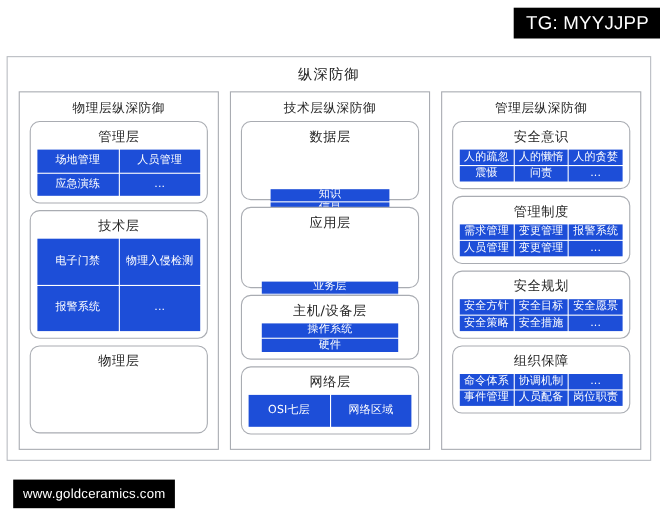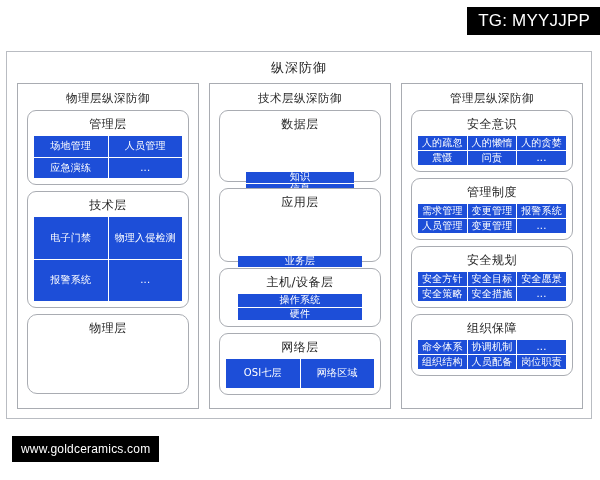--- a/index.html
+++ b/index.html
@@ -145,21 +145,21 @@
   .cells.c1 > .cell { width: 100%; }
 
   
   .cells.narrow { padding: 0 20px; }
   .cells.narrow2 { padding: 0 12px; }
 
   
   
   .g-left-1 { flex: 0 0 75px; }
   .g-left-2 { flex: 0 0 117px; }
-  .g-left-3 { flex: 0 0 80px; border-radius: 10px; }
+  .g-left-3 { flex: 0 0 80px; }
   
   .g-mid-1 { flex: 0 0 72px; gap: 36px; }
   .g-mid-2 { flex: 0 0 74px; gap: 42px; }
   .g-mid-3 { flex: 0 0 59px; }
   .g-mid-4 { flex: 0 0 62px; }
   
   .g-right-1 { flex: 0 0 62px; }
   .g-right-2 { flex: 0 0 62px; }
   .g-right-3 { flex: 0 0 62px; }
   .g-right-4 { flex: 0 0 62px; }
@@ -269,21 +269,21 @@
               <div class="cell">安全措施</div>
               <div class="cell">...</div>
             </div>
           </div>
           <div class="group g-right-4">
             <div class="group-title">组织保障</div>
             <div class="cells c3">
               <div class="cell">命令体系</div>
               <div class="cell">协调机制</div>
               <div class="cell">...</div>
-              <div class="cell">组织结构</div>
+              <div class="cell">事件管理</div>
               <div class="cell">人员配备</div>
               <div class="cell">岗位职责</div>
             </div>
           </div>
         </div>
       </div>
     </div>
 </div>
 
 </body></html>

